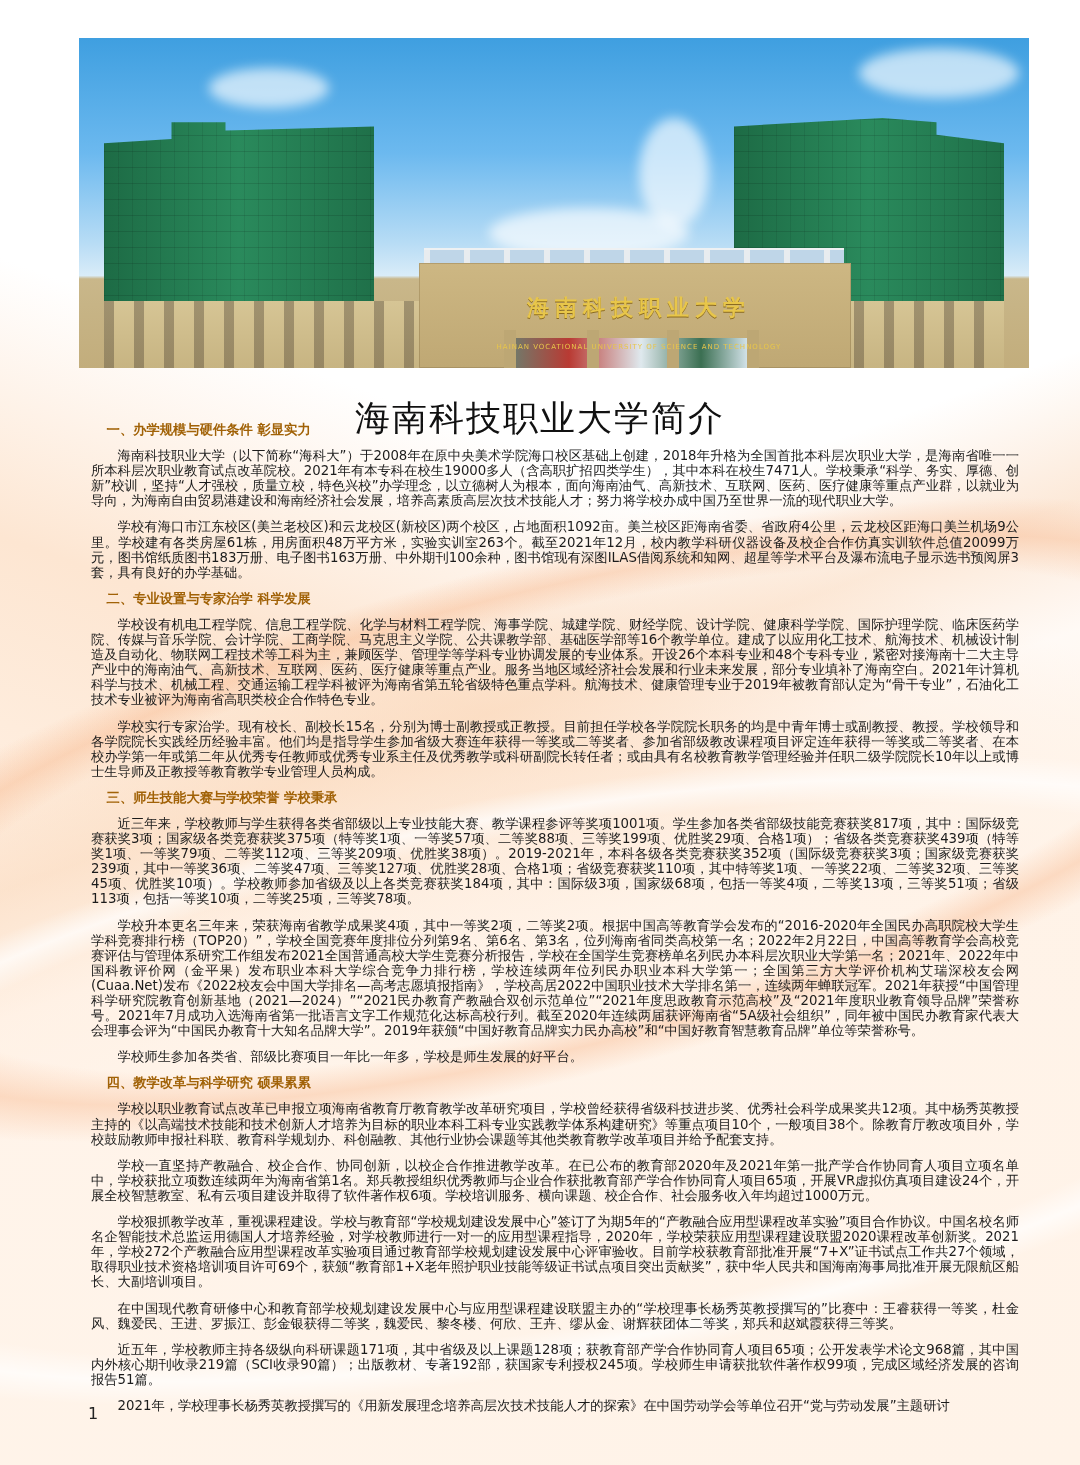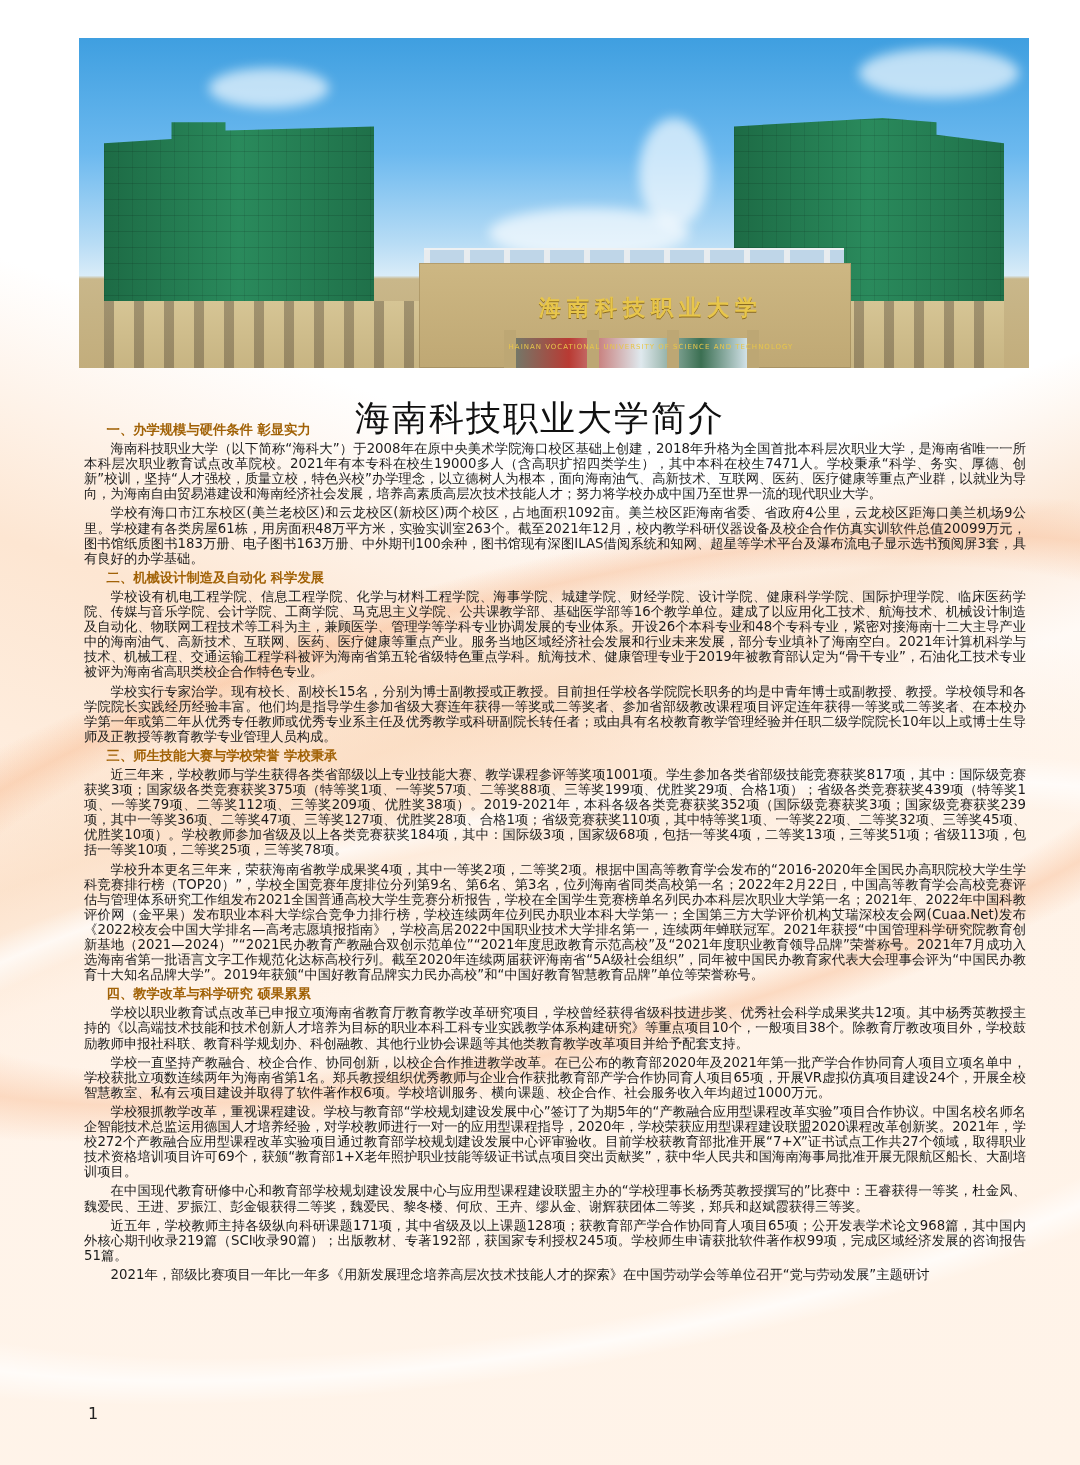--- a/index.html
+++ b/index.html
@@ -62,21 +62,21 @@
       position: absolute; left: 340px; top: 225px; width: 432px; height: 105px;
       background: linear-gradient(180deg, #cdb783 0%, #bfa874 100%);
       box-shadow: inset 0 0 0 1px rgba(120,100,60,0.3);
     }
     .gate-roof {
       position: absolute; left: 345px; top: 210px; width: 420px; height: 18px;
       background: repeating-linear-gradient(90deg, #e8ecef 0 6px, #bfd6e8 6px 40px);
       border-top: 2px solid #eef1f3;
     }
     .gate-sign {
-      position: absolute; left: 392px; top: 255px; width: 360px; text-align: center;
+      position: absolute; left: 380px; top: 255px; width: 360px; text-align: center;
       color: #e8c64a; font-family: "DejaVu Serif", serif;
     }
     .gate-sign .cn { font-size: 22px; letter-spacing: 6px; font-weight: bold; text-shadow: 0 1px 0 #8a6a20; }
     .gate-sign .en { font-size: 7px; letter-spacing: 1px; margin-top: 20px; font-family: "DejaVu Sans", sans-serif; }
     .gate-opening {
       position: absolute; left: 430px; top: 300px; width: 240px; height: 30px;
       background: linear-gradient(90deg, #6b7f6f 0%, #b93a33 25%, #dfe9ee 55%, #3b6f52 80%, #d8e6ee 100%);
     }
     .pillar { position: absolute; top: 292px; width: 12px; height: 38px; background: #bda774; }
 
@@ -86,21 +86,21 @@
       font-family: "DejaVu Sans", sans-serif; font-weight: normal;
       font-size: 35px; letter-spacing: 2px; color: #111;
     }
 
     
     .content {
       position: absolute; left: 80px; top: 422px; width: 950px;
       font-size: 13.3px; line-height: 15.1px; color: #1b1b1b;
       text-align: justify;
     }
-    .content p { margin: 4px; text-indent: 2em; }
+    .content p { margin: 11px; text-indent: 2em; }
     .content h2 {
       margin: 0; font-size: 13.3px; line-height: 15.1px; font-weight: bold;
       text-indent: 2em; color: #a16207;
     }
     .page-number {
       position: absolute; left: 88px; top: 1404px; font-size: 16px; color: #222;
     }
   </style>
 </head>
 <body>
@@ -132,31 +132,32 @@
     </div>
   </div>
 
   <h1 class="title">海南科技职业大学简介</h1>
 
   <div class="content">
     <h2>一、办学规模与硬件条件  彰显实力</h2>
     <p>海南科技职业大学（以下简称“海科大”）于2008年在原中央美术学院海口校区基础上创建，2018年升格为全国首批本科层次职业大学，是海南省唯一一所本科层次职业教育试点改革院校。2021年有本专科在校生19000多人（含高职扩招四类学生），其中本科在校生7471人。学校秉承“科学、务实、厚德、创新”校训，坚持“人才强校，质量立校，特色兴校”办学理念，以立德树人为根本，面向海南油气、高新技术、互联网、医药、医疗健康等重点产业群，以就业为导向，为海南自由贸易港建设和海南经济社会发展，培养高素质高层次技术技能人才；努力将学校办成中国乃至世界一流的现代职业大学。</p>
     <p>学校有海口市江东校区(美兰老校区)和云龙校区(新校区)两个校区，占地面积1092亩。美兰校区距海南省委、省政府4公里，云龙校区距海口美兰机场9公里。学校建有各类房屋61栋，用房面积48万平方米，实验实训室263个。截至2021年12月，校内教学科研仪器设备及校企合作仿真实训软件总值20099万元，图书馆纸质图书183万册、电子图书163万册、中外期刊100余种，图书馆现有深图ILAS借阅系统和知网、超星等学术平台及瀑布流电子显示选书预阅屏3套，具有良好的办学基础。</p>
 
-    <h2>二、机械设计制造及自动化  科学发展</h2>
+    <h2>二、专业设置与专家治学  科学发展</h2>
     <p>学校设有机电工程学院、信息工程学院、化学与材料工程学院、海事学院、城建学院、财经学院、设计学院、健康科学学院、国际护理学院、临床医药学院、传媒与音乐学院、会计学院、工商学院、马克思主义学院、公共课教学部、基础医学部等16个教学单位。建成了以应用化工技术、航海技术、机械设计制造及自动化、物联网工程技术等工科为主，兼顾医学、管理学等学科专业协调发展的专业体系。开设26个本科专业和48个专科专业，紧密对接海南十二大主导产业中的海南油气、高新技术、互联网、医药、医疗健康等重点产业。服务当地区域经济社会发展和行业未来发展，部分专业填补了海南空白。2021年计算机科学与技术、机械工程、交通运输工程学科被评为海南省第五轮省级特色重点学科。航海技术、健康管理专业于2019年被教育部认定为“骨干专业”，石油化工技术专业被评为海南省高职类校企合作特色专业。</p>
     <p>学校实行专家治学。现有校长、副校长15名，分别为博士副教授或正教授。目前担任学校各学院院长职务的均是中青年博士或副教授、教授。学校领导和各学院院长实践经历经验丰富。他们均是指导学生参加省级大赛连年获得一等奖或二等奖者、参加省部级教改课程项目评定连年获得一等奖或二等奖者、在本校办学第一年或第二年从优秀专任教师或优秀专业系主任及优秀教学或科研副院长转任者；或由具有名校教育教学管理经验并任职二级学院院长10年以上或博士生导师及正教授等教育教学专业管理人员构成。</p>
 
     <h2>三、师生技能大赛与学校荣誉  学校秉承</h2>
     <p>近三年来，学校教师与学生获得各类省部级以上专业技能大赛、教学课程参评等奖项1001项。学生参加各类省部级技能竞赛获奖817项，其中：国际级竞赛获奖3项；国家级各类竞赛获奖375项（特等奖1项、一等奖57项、二等奖88项、三等奖199项、优胜奖29项、合格1项）；省级各类竞赛获奖439项（特等奖1项、一等奖79项、二等奖112项、三等奖209项、优胜奖38项）。2019-2021年，本科各级各类竞赛获奖352项（国际级竞赛获奖3项；国家级竞赛获奖239项，其中一等奖36项、二等奖47项、三等奖127项、优胜奖28项、合格1项；省级竞赛获奖110项，其中特等奖1项、一等奖22项、二等奖32项、三等奖45项、优胜奖10项）。学校教师参加省级及以上各类竞赛获奖184项，其中：国际级3项，国家级68项，包括一等奖4项，二等奖13项，三等奖51项；省级113项，包括一等奖10项，二等奖25项，三等奖78项。</p>
     <p>学校升本更名三年来，荣获海南省教学成果奖4项，其中一等奖2项，二等奖2项。根据中国高等教育学会发布的“2016-2020年全国民办高职院校大学生学科竞赛排行榜（TOP20）”，学校全国竞赛年度排位分列第9名、第6名、第3名，位列海南省同类高校第一名；2022年2月22日，中国高等教育学会高校竞赛评估与管理体系研究工作组发布2021全国普通高校大学生竞赛分析报告，学校在全国学生竞赛榜单名列民办本科层次职业大学第一名；2021年、2022年中国科教评价网（金平果）发布职业本科大学综合竞争力排行榜，学校连续两年位列民办职业本科大学第一；全国第三方大学评价机构艾瑞深校友会网(Cuaa.Net)发布《2022校友会中国大学排名—高考志愿填报指南》，学校高居2022中国职业技术大学排名第一，连续两年蝉联冠军。2021年获授“中国管理科学研究院教育创新基地（2021—2024）”“2021民办教育产教融合双创示范单位”“2021年度思政教育示范高校”及“2021年度职业教育领导品牌”荣誉称号。2021年7月成功入选海南省第一批语言文字工作规范化达标高校行列。截至2020年连续两届获评海南省“5A级社会组织”，同年被中国民办教育家代表大会理事会评为“中国民办教育十大知名品牌大学”。2019年获颁“中国好教育品牌实力民办高校”和“中国好教育智慧教育品牌”单位等荣誉称号。</p>
+    <p>学校师生参加各类省、部级比赛项目一年比一年多，学校是师生发展的好平台。</p>
 
     <h2>四、教学改革与科学研究  硕果累累</h2>
     <p>学校以职业教育试点改革已申报立项海南省教育厅教育教学改革研究项目，学校曾经获得省级科技进步奖、优秀社会科学成果奖共12项。其中杨秀英教授主持的《以高端技术技能和技术创新人才培养为目标的职业本科工科专业实践教学体系构建研究》等重点项目10个，一般项目38个。除教育厅教改项目外，学校鼓励教师申报社科联、教育科学规划办、科创融教、其他行业协会课题等其他类教育教学改革项目并给予配套支持。</p>
     <p>学校一直坚持产教融合、校企合作、协同创新，以校企合作推进教学改革。在已公布的教育部2020年及2021年第一批产学合作协同育人项目立项名单中，学校获批立项数连续两年为海南省第1名。郑兵教授组织优秀教师与企业合作获批教育部产学合作协同育人项目65项，开展VR虚拟仿真项目建设24个，开展全校智慧教室、私有云项目建设并取得了软件著作权6项。学校培训服务、横向课题、校企合作、社会服务收入年均超过1000万元。</p>
     <p>学校狠抓教学改革，重视课程建设。学校与教育部“学校规划建设发展中心”签订了为期5年的“产教融合应用型课程改革实验”项目合作协议。中国名校名师名企智能技术总监运用德国人才培养经验，对学校教师进行一对一的应用型课程指导，2020年，学校荣获应用型课程建设联盟2020课程改革创新奖。2021年，学校272个产教融合应用型课程改革实验项目通过教育部学校规划建设发展中心评审验收。目前学校获教育部批准开展“7+X”证书试点工作共27个领域，取得职业技术资格培训项目许可69个，获颁“教育部1+X老年照护职业技能等级证书试点项目突出贡献奖”，获中华人民共和国海南海事局批准开展无限航区船长、大副培训项目。</p>
     <p>在中国现代教育研修中心和教育部学校规划建设发展中心与应用型课程建设联盟主办的“学校理事长杨秀英教授撰写的”比赛中：王睿获得一等奖，杜金风、魏爱民、王进、罗振江、彭金银获得二等奖，魏爱民、黎冬楼、何欣、王卉、缪从金、谢辉获团体二等奖，郑兵和赵斌霞获得三等奖。</p>
     <p>近五年，学校教师主持各级纵向科研课题171项，其中省级及以上课题128项；获教育部产学合作协同育人项目65项；公开发表学术论文968篇，其中国内外核心期刊收录219篇（SCI收录90篇）；出版教材、专著192部，获国家专利授权245项。学校师生申请获批软件著作权99项，完成区域经济发展的咨询报告51篇。</p>
-    <p>2021年，部级比赛项目一年比一年多《用新发展理念培养高层次技术技能人才的探索》在中国劳动学会等单位召开“党与劳动发展”主题研讨</p>
+    <p>2021年，学校理事长杨秀英教授撰写的《用新发展理念培养高层次技术技能人才的探索》在中国劳动学会等单位召开“党与劳动发展”主题研讨</p>
   </div>
 
   <div class="page-number">1</div>
 </div>
 
 </body></html>

